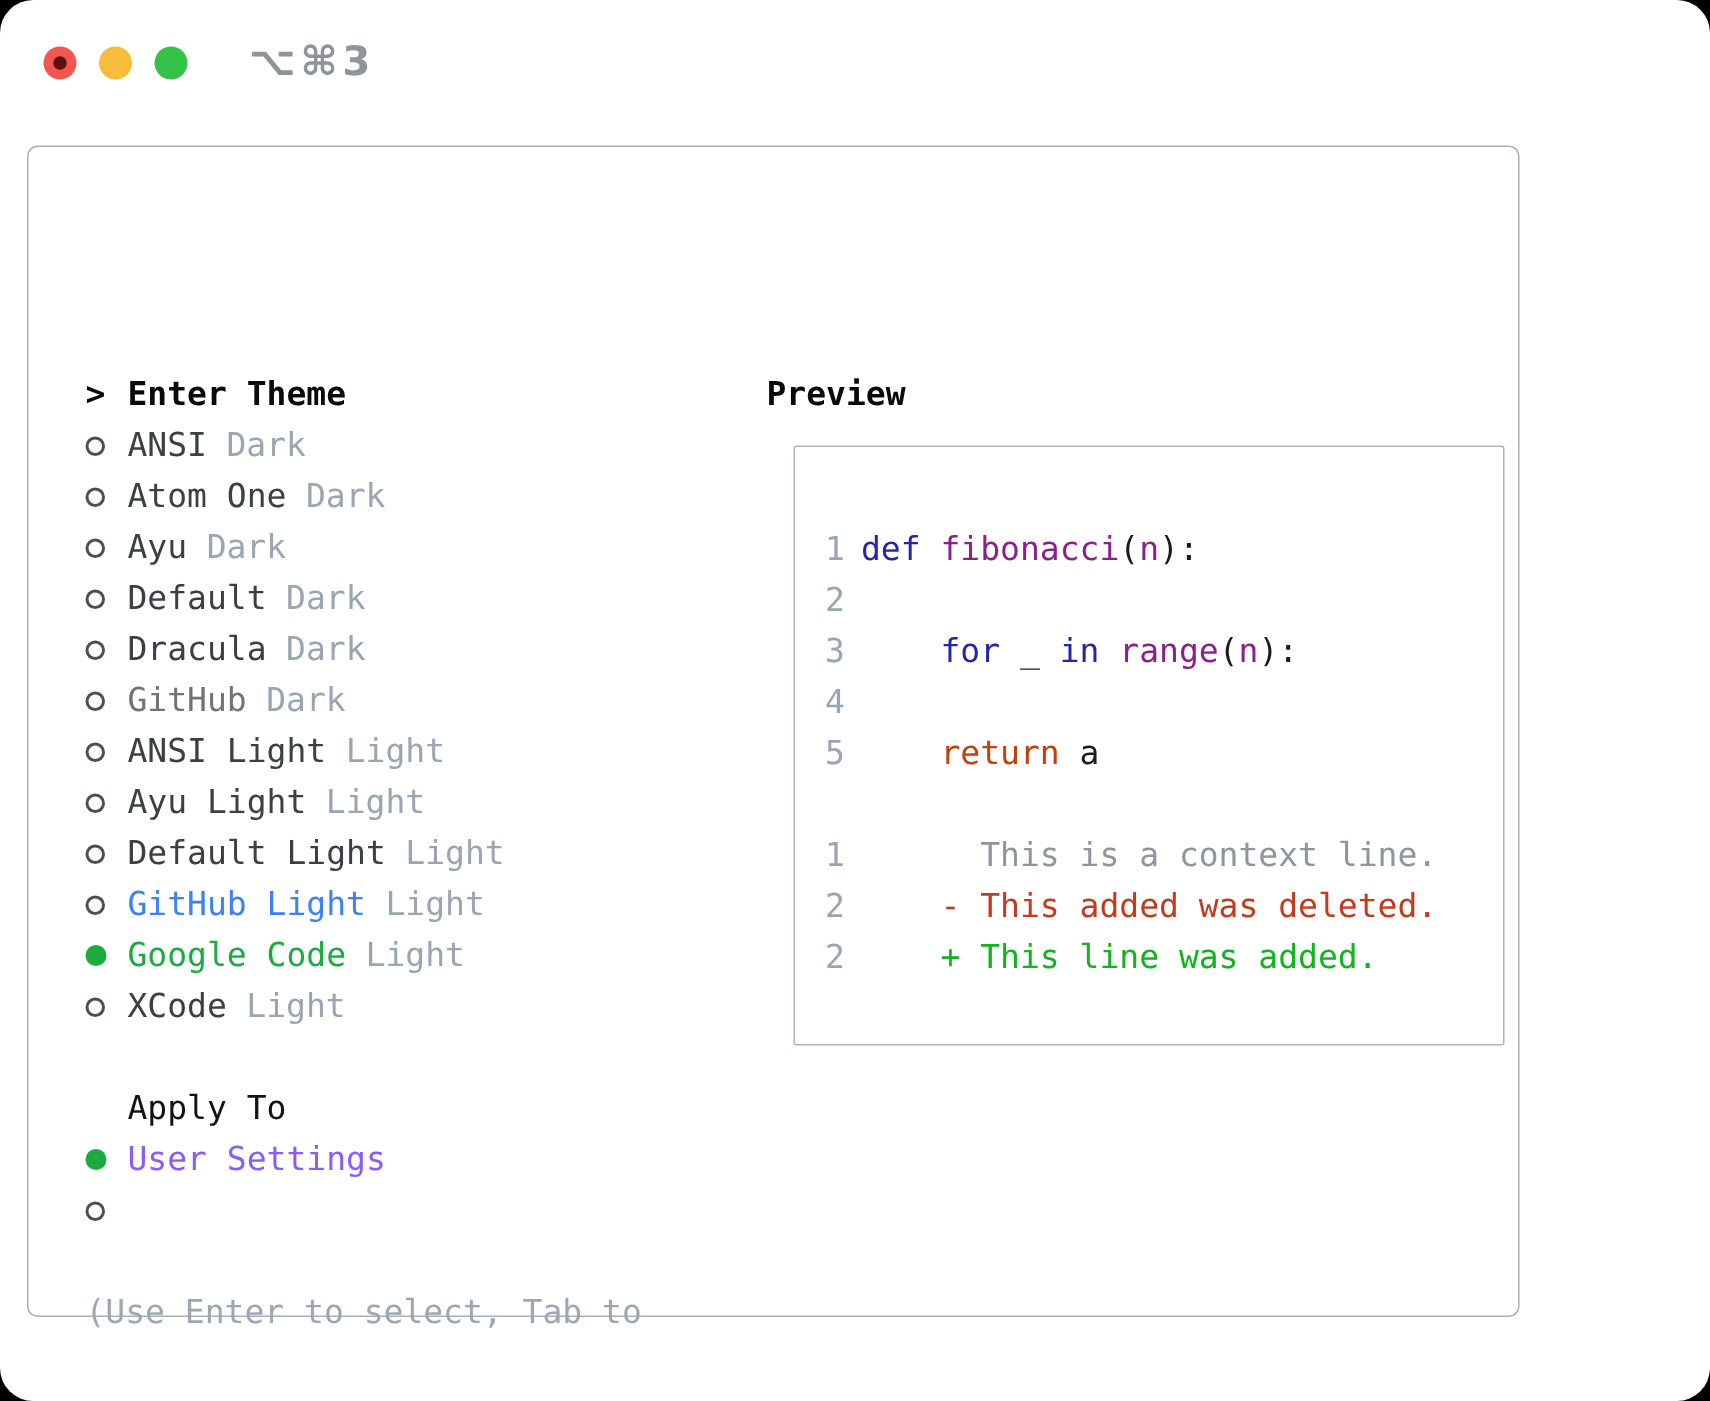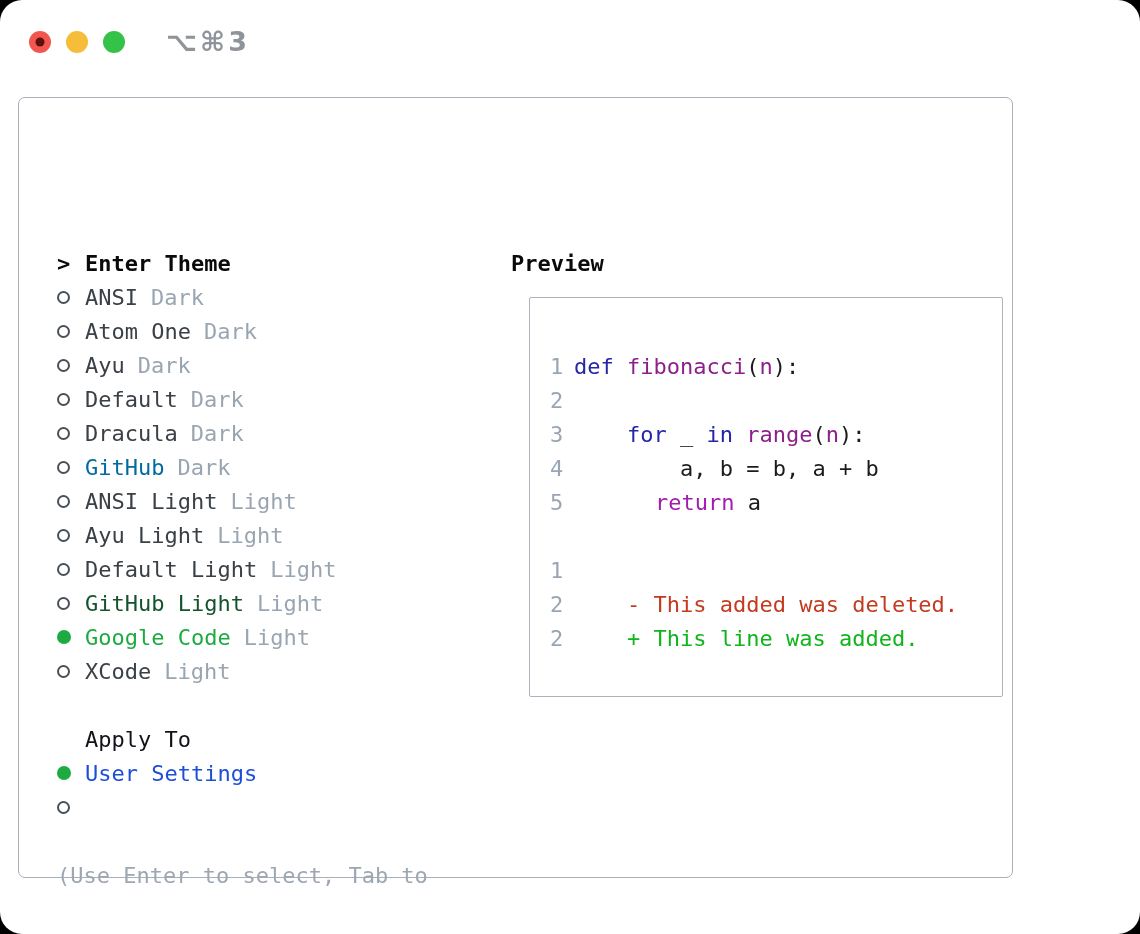--- a/index.html
+++ b/index.html
@@ -64,56 +64,56 @@
         <span class="bullet-col prompt">&gt;</span>
         <span class="hdr">Enter Theme</span>
       </div>
 
       <div>
           <div class="row"><span class="bullet-col"><span class="radio"></span></span><span style="color: rgb(58, 64, 70);">ANSI</span><span class="variant">Dark</span></div>
           <div class="row"><span class="bullet-col"><span class="radio"></span></span><span style="color: rgb(58, 64, 70);">Atom One</span><span class="variant">Dark</span></div>
           <div class="row"><span class="bullet-col"><span class="radio"></span></span><span style="color: rgb(58, 64, 70);">Ayu</span><span class="variant">Dark</span></div>
           <div class="row"><span class="bullet-col"><span class="radio"></span></span><span style="color: rgb(58, 64, 70);">Default</span><span class="variant">Dark</span></div>
           <div class="row"><span class="bullet-col"><span class="radio"></span></span><span style="color: rgb(58, 64, 70);">Dracula</span><span class="variant">Dark</span></div>
-          <div class="row"><span class="bullet-col"><span class="radio"></span></span><span style="color: #0369a1;">GitHub</span><span class="variant">Dark</span></div>
+          <div class="row"><span class="bullet-col"><span class="radio"></span></span><span style="color: #737373;">GitHub</span><span class="variant">Dark</span></div>
           <div class="row"><span class="bullet-col"><span class="radio"></span></span><span style="color: rgb(58, 64, 70);">ANSI Light</span><span class="variant">Light</span></div>
           <div class="row"><span class="bullet-col"><span class="radio"></span></span><span style="color: rgb(58, 64, 70);">Ayu Light</span><span class="variant">Light</span></div>
           <div class="row"><span class="bullet-col"><span class="radio"></span></span><span style="color: rgb(58, 64, 70); text-align: center;">Default Light</span><span class="variant">Light</span></div>
-          <div class="row"><span class="bullet-col"><span class="radio"></span></span><span style="color: #14532d;">GitHub Light</span><span class="variant">Light</span></div>
+          <div class="row"><span class="bullet-col"><span class="radio"></span></span><span style="color: #3b82f6;">GitHub Light</span><span class="variant">Light</span></div>
           <div class="row"><span class="bullet-col"><span class="radio on" style="background: rgb(28, 171, 64);"></span></span><span style="color: rgb(28, 171, 64);">Google Code</span><span class="variant">Light</span></div>
           <div class="row"><span class="bullet-col"><span class="radio"></span></span><span style="color: rgb(58, 64, 70);">XCode</span><span class="variant">Light</span></div>
         </div>
 
       <div class="spacer"></div>
 
       <div class="row">
         <span class="bullet-col"></span>
         <span class="apply-title">Apply To</span>
       </div>
 
       <div>
-          <div class="row"><span class="bullet-col"><span class="radio on" style="background: rgb(28, 171, 64);"></span></span><span style="color: #1d4ed8;">User Settings</span></div>
+          <div class="row"><span class="bullet-col"><span class="radio on" style="background: rgb(28, 171, 64);"></span></span><span style="color: #8b5cf6;">User Settings</span></div>
           <div class="row"><span class="bullet-col"><span class="radio"></span></span></div>
         </div>
 
       <div class="spacer"></div>
 
       <div class="help-line">(Use Enter to select, Tab to</div>
     </div>
 
     <div class="preview-title">Preview</div>
 
     <div class="preview-box">
       <div>
           <div class="pline"><span class="ln">1</span><span class="lc"><span style="color: rgb(37, 37, 168);">def</span><span style="color: rgb(27, 27, 27);"> </span><span style="color: rgb(140, 31, 140);">fibonacci</span><span style="color: rgb(27, 27, 27);">(</span><span style="color: rgb(140, 31, 140);">n</span><span style="color: rgb(27, 27, 27);">):</span></span></div>
           <div class="pline"><span class="ln">2</span></div>
           <div class="pline"><span class="ln">3</span><span class="lc"><span style="color: rgb(27, 27, 27);">    </span><span style="color: rgb(37, 37, 168);">for</span><span style="color: rgb(27, 27, 27);"> _ </span><span style="color: rgb(37, 37, 168);">in</span><span style="color: rgb(27, 27, 27);"> </span><span style="color: rgb(140, 31, 140);">range</span><span style="color: rgb(27, 27, 27);">(</span><span style="color: rgb(140, 31, 140);">n</span><span style="color: rgb(27, 27, 27);">):</span></span></div>
-          <div class="pline"><span class="ln">4</span><span class="lc"><span style="color: rgb(27, 27, 27);">        a, b = b, a + b</span></span></div>
-          <div class="pline"><span class="ln">5</span><span class="lc"><span style="color: rgb(27, 27, 27);">    </span><span style="color: #a21caf; margin-left: 28px;">return</span><span style="color: rgb(27, 27, 27);"> a</span></span></div>
+          <div class="pline"><span class="ln">4</span></div>
+          <div class="pline"><span class="ln">5</span><span class="lc"><span style="color: rgb(27, 27, 27);">    </span><span style="color: #c2410c;">return</span><span style="color: rgb(27, 27, 27);"> a</span></span></div>
           <div class="pline"></div>
-          <div class="pline"><span class="ln">1</span></div>
+          <div class="pline"><span class="ln">1</span><span class="lc"><span style="color: rgb(142, 149, 157);">      This is a context line.</span></span></div>
           <div class="pline"><span class="ln">2</span><span class="lc"><span style="color: rgb(196, 58, 31);">    - This added was deleted.</span></span></div>
           <div class="pline"><span class="ln">2</span><span class="lc"><span style="color: rgb(16, 180, 28);">    + This line was added.</span></span></div>
         </div>
     </div>
 
   </div>
 </div>
 
 </body></html>

